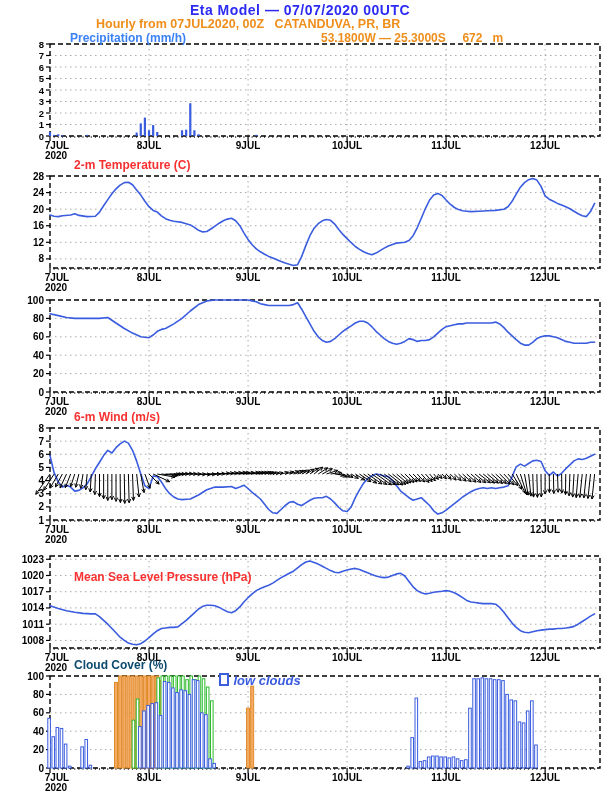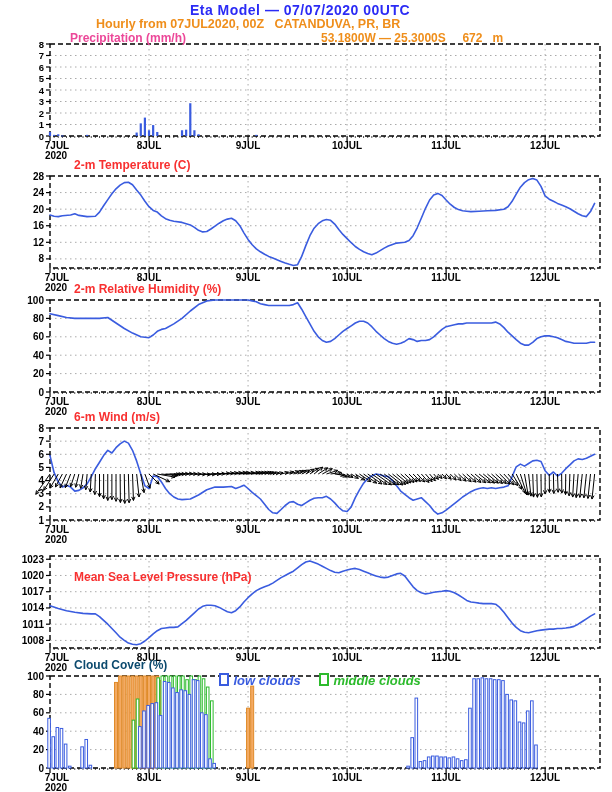--- a/index.html
+++ b/index.html
@@ -1519,28 +1519,24 @@
       <rect x="514.0415603900975" y="700.84" width="2.6" height="67.15999999999997" fill="#fff" stroke="#3a5cdf" stroke-width="1"></rect>
       <rect x="518.1675918979746" y="722" width="2.6" height="46" fill="#fff" stroke="#3a5cdf" stroke-width="1"></rect>
       <rect x="522.2936234058515" y="722.92" width="2.6" height="45.08000000000004" fill="#fff" stroke="#3a5cdf" stroke-width="1"></rect>
       <rect x="526.4196549137284" y="710.96" width="2.6" height="57.039999999999964" fill="#fff" stroke="#3a5cdf" stroke-width="1"></rect>
       <rect x="530.5456864216054" y="700.84" width="2.6" height="67.15999999999997" fill="#fff" stroke="#3a5cdf" stroke-width="1"></rect>
       <rect x="534.6717179294824" y="745" width="2.6" height="23" fill="#fff" stroke="#3a5cdf" stroke-width="1"></rect>
     </svg>
 
   <div class="hdr" id="main-title" style="color: rgb(43, 43, 245);">Eta Model — 07/07/2020 00UTC</div>
   <div class="hdr" id="sub-title" style="color: rgb(239, 142, 27);">Hourly from 07JUL2020, 00Z   CATANDUVA, PR, BR</div>
-  <div class="hdr" id="precip-title" style="color: #ec4899;">Precipitation (mm/h)</div>
+  <div class="hdr" id="precip-title" style="color: #3b82f6;">Precipitation (mm/h)</div>
   <div class="hdr" id="coord-line" style="color: rgb(239, 142, 27);">53.1800W — 25.3000S     672   m</div>
 
   <div class="ptitle" id="t-temp" style="top: 158px; color: rgb(248, 48, 48);">2-m Temperature (C)</div>
-  <div class="ptitle" id="t-rh" style="top: 282px; color: rgb(248, 48, 48);">2-m Relative Humidity (%)</div>
   <div class="ptitle" id="t-wind" style="top: 410px; color: rgb(248, 48, 48);">6-m Wind (m/s)</div>
   <div class="ptitle" id="t-mslp" style="top: 538px; color: rgb(248, 48, 48); margin-top: 32px;">Mean Sea Level Pressure (hPa)</div>
   <div class="ptitle" id="t-cloud" style="top: 658px; color: #0c4a6e;">Cloud Cover (%)</div>
 
   <div class="legend-item" style="left:205px">
     <span class="legend-box" id="box-low" style="border-color: rgb(58, 92, 223);"></span><span id="lab-low" style="color: rgb(58, 92, 223);">low clouds</span>
   </div>
-  <div class="legend-item" style="left:305px">
-    <span class="legend-box" id="box-mid" style="border-color: rgb(45, 187, 45);"></span><span id="lab-mid" style="color: rgb(45, 187, 45);">middle clouds</span>
-  </div>
 </div>
 
 </body></html>

